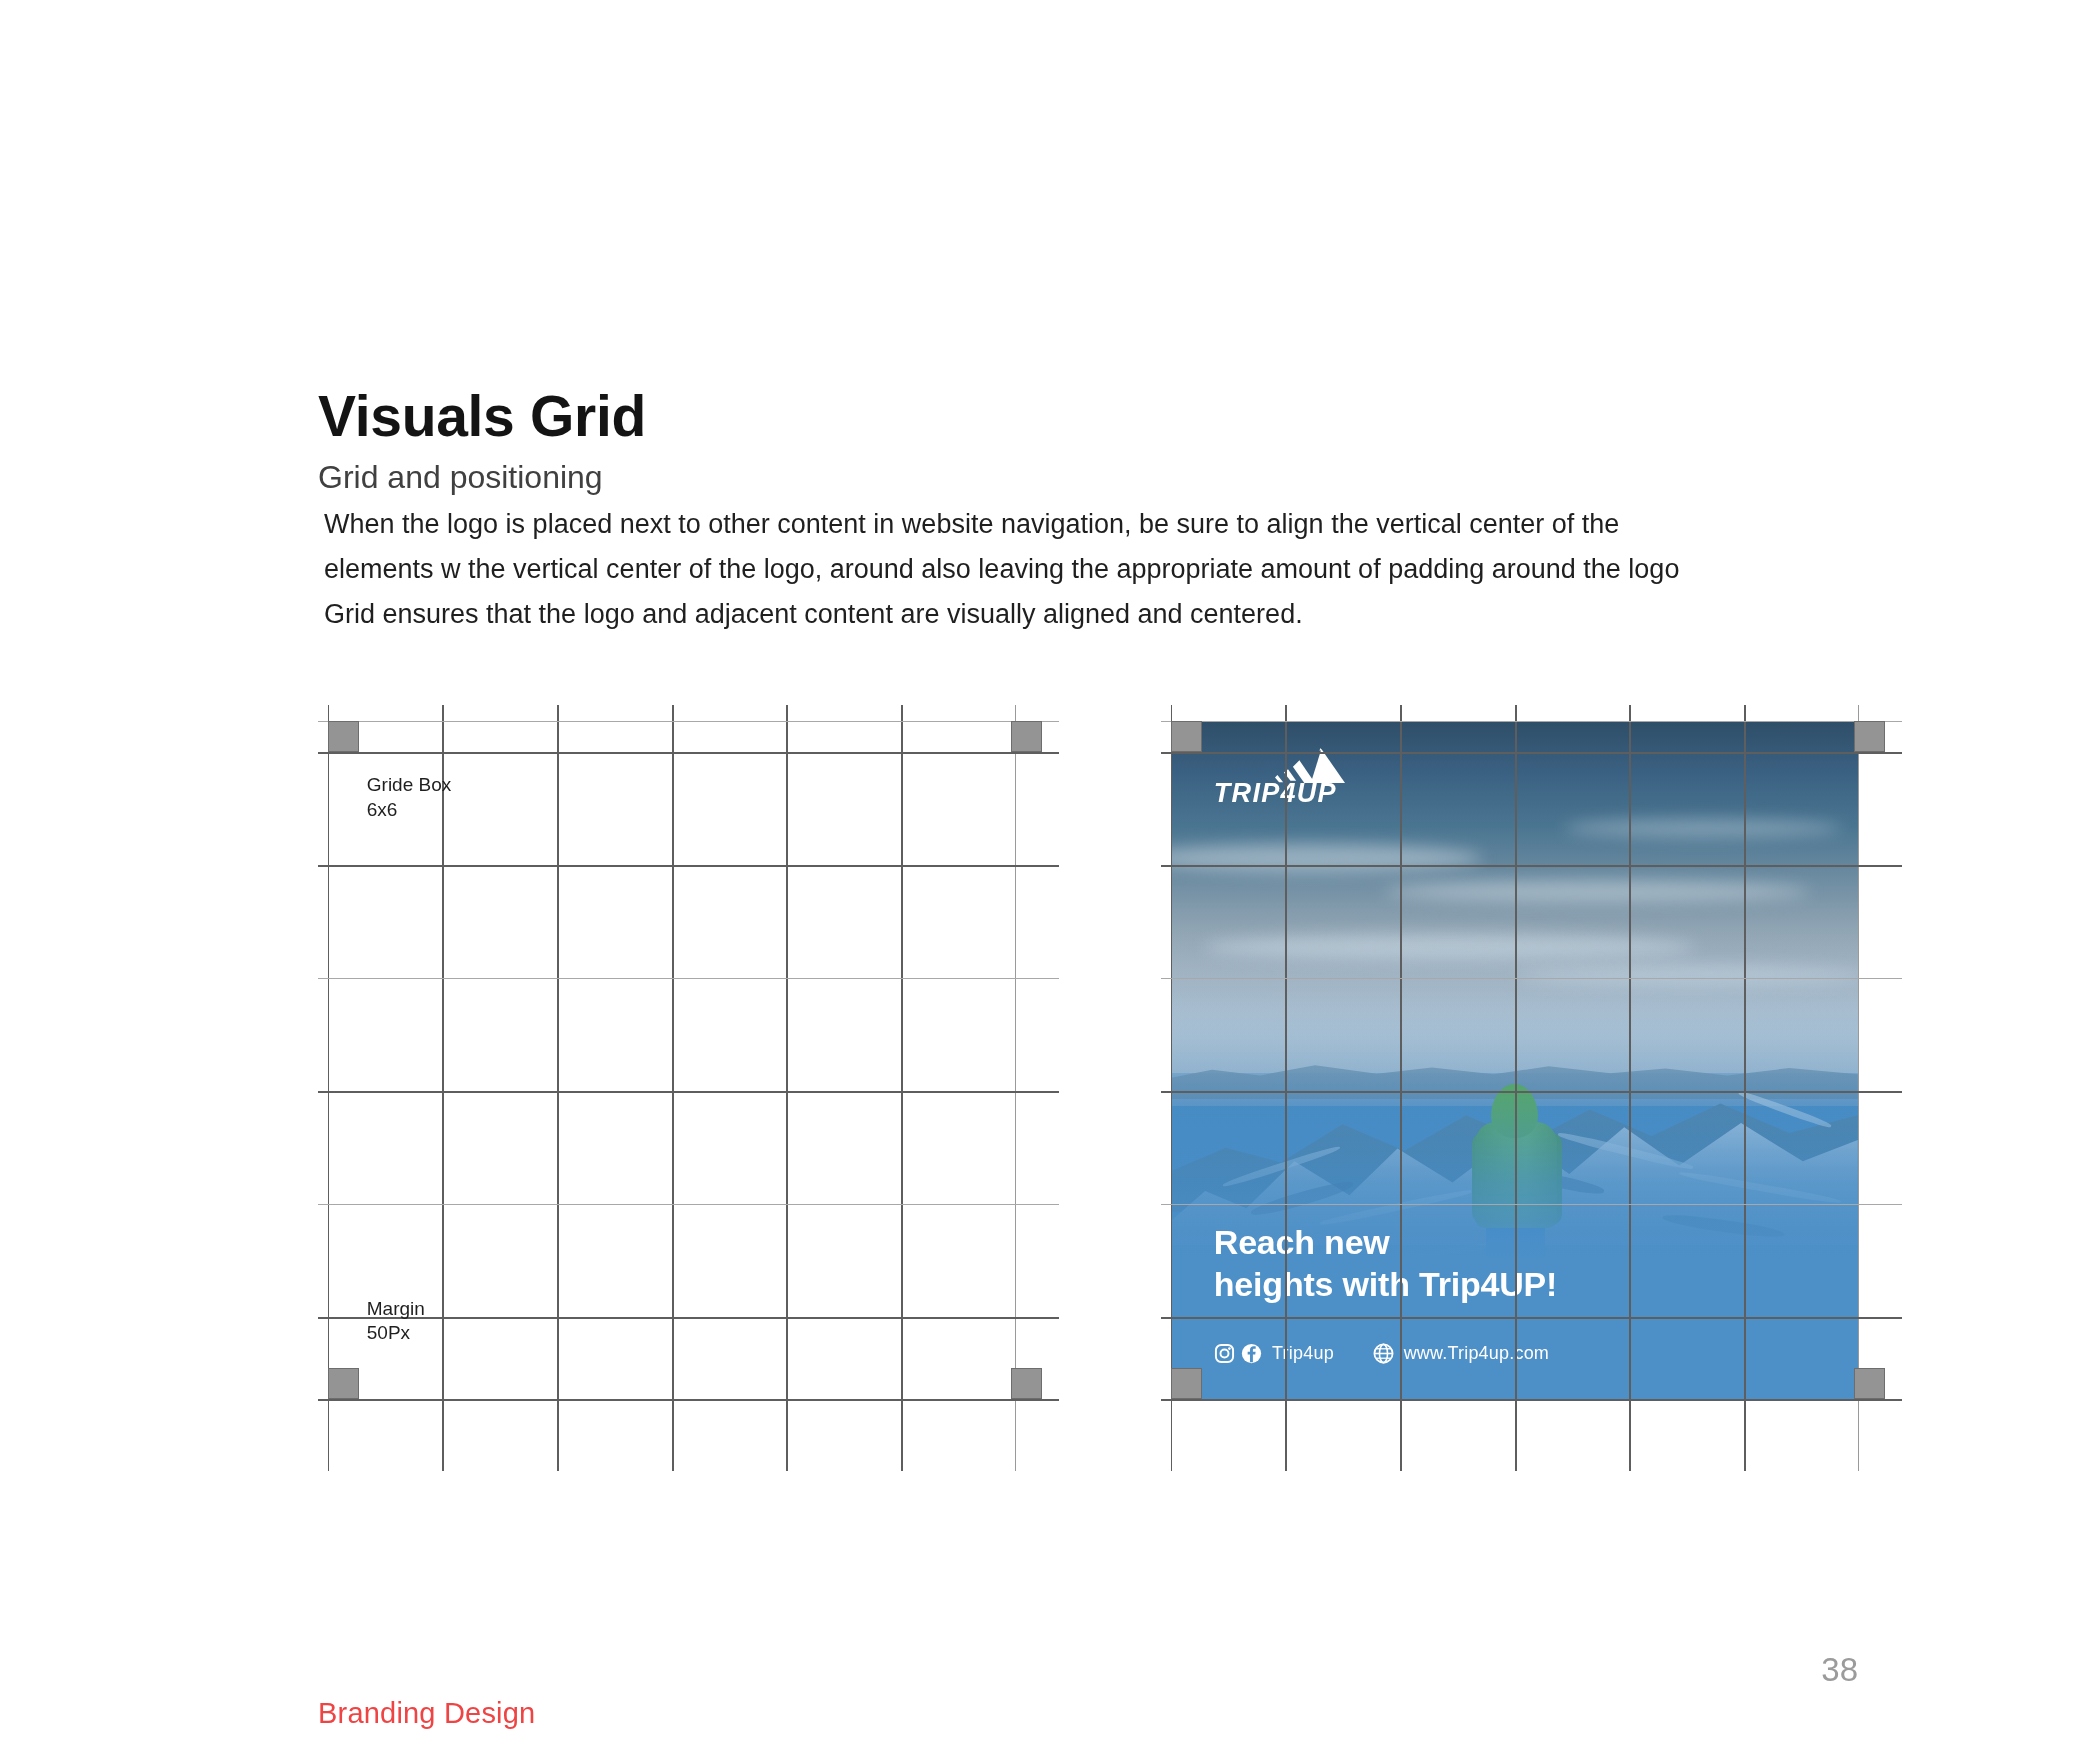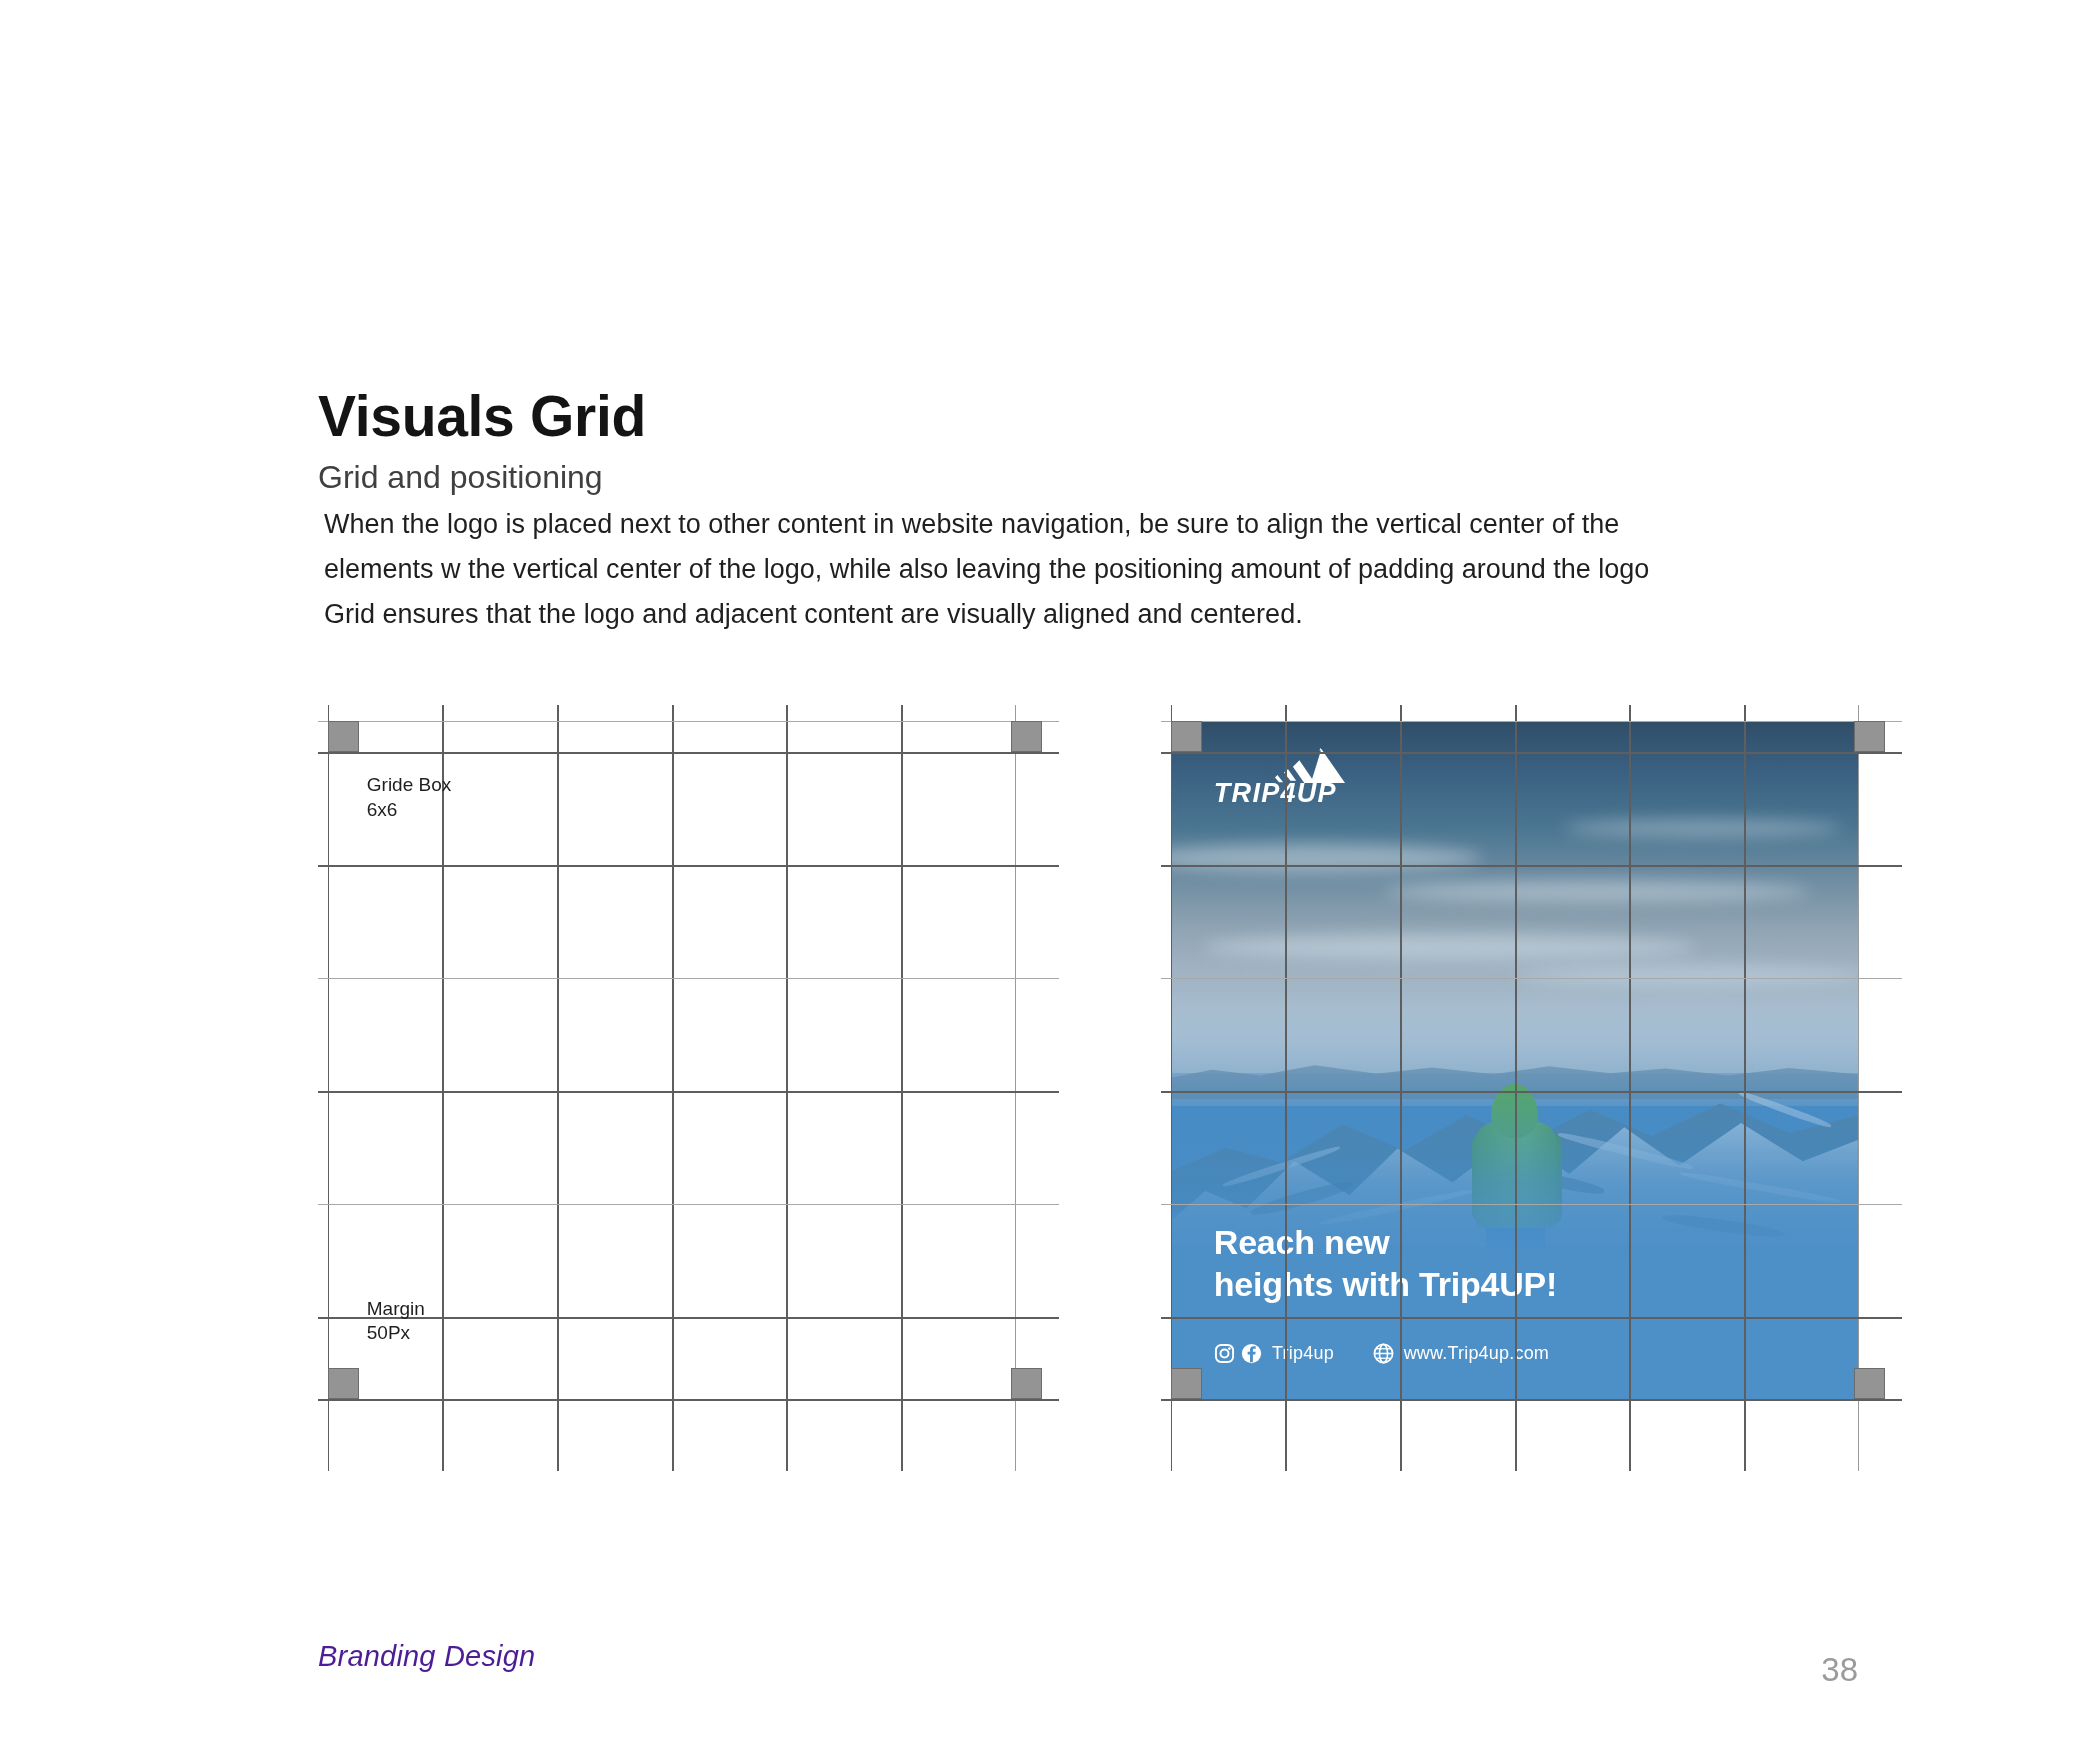--- a/index.html
+++ b/index.html
@@ -248,36 +248,36 @@
     font-size: 18px; letter-spacing: 0.2px;
   }
   .fi { display: flex; align-items: center; }
   .fi svg { display: block; }
   .social-handle { margin-left: 9.8px; }
   .footer-gap { width: 39px; }
   .site-url { margin-left: 9.8px; }
 
   
   .doc-footer-left {
-    position: absolute; left: 318px; top: 1640px;
-    font-size: 29px; color: #4c1d95; letter-spacing: 0.2px; font-style: italic;
+    position: absolute; left: 318px; top: 1697px;
+    font-size: 29px; color: #ef4444; letter-spacing: 0.2px;
   }
   .doc-footer-right {
     position: absolute; right: 237px; top: 1651px;
     font-size: 33px; color: #9b9b9b;
   }
 </style>
 </head>
 <body>
 
 <div class="text-block">
   <h1 class="page-title">Visuals Grid</h1>
   <p class="subtitle">Grid and positioning</p>
   <p class="body-line">When the logo is placed next to other content in website navigation, be sure to align the vertical center of the</p>
-  <p class="body-line">elements w the vertical center of the logo, while also leaving the positioning amount of padding around the logo</p>
+  <p class="body-line">elements w the vertical center of the logo, around also leaving the appropriate amount of padding around the logo</p>
   <p class="body-line">Grid ensures that the logo and adjacent content are visually aligned and centered.</p>
 </div>
 
 <div class="diagram diagram-left">
 
   <div class="guide-v" style="left:9.8px;"></div>
   <div class="guide-v" style="left:124px;"></div>
   <div class="guide-v" style="left:239px;"></div>
   <div class="guide-v" style="left:354px;"></div>
   <div class="guide-v" style="left:468px;"></div>

